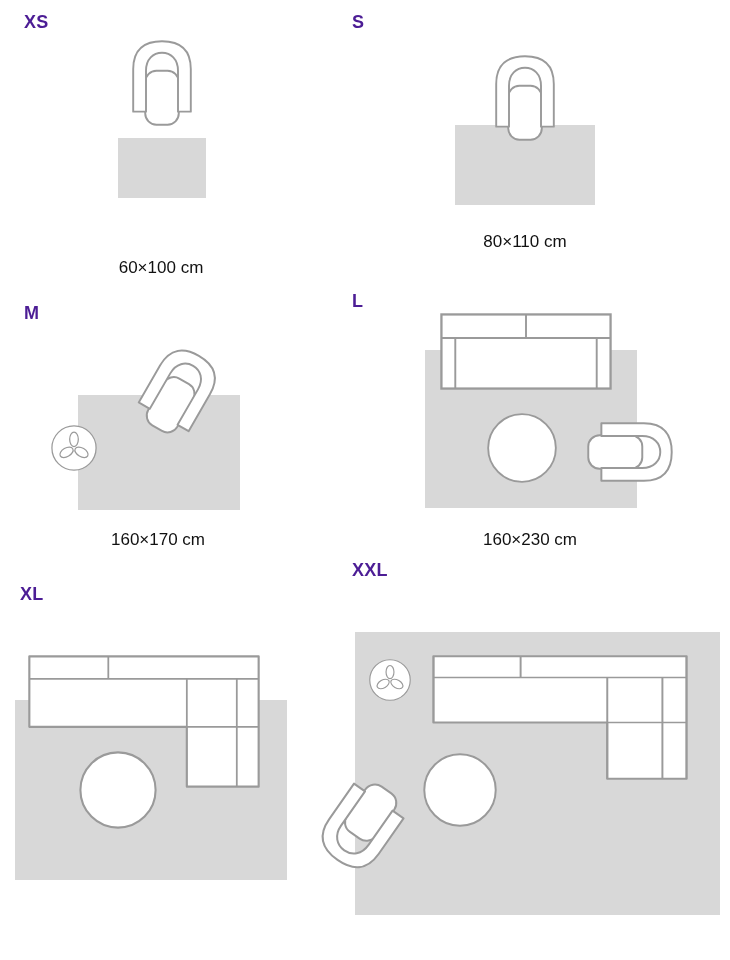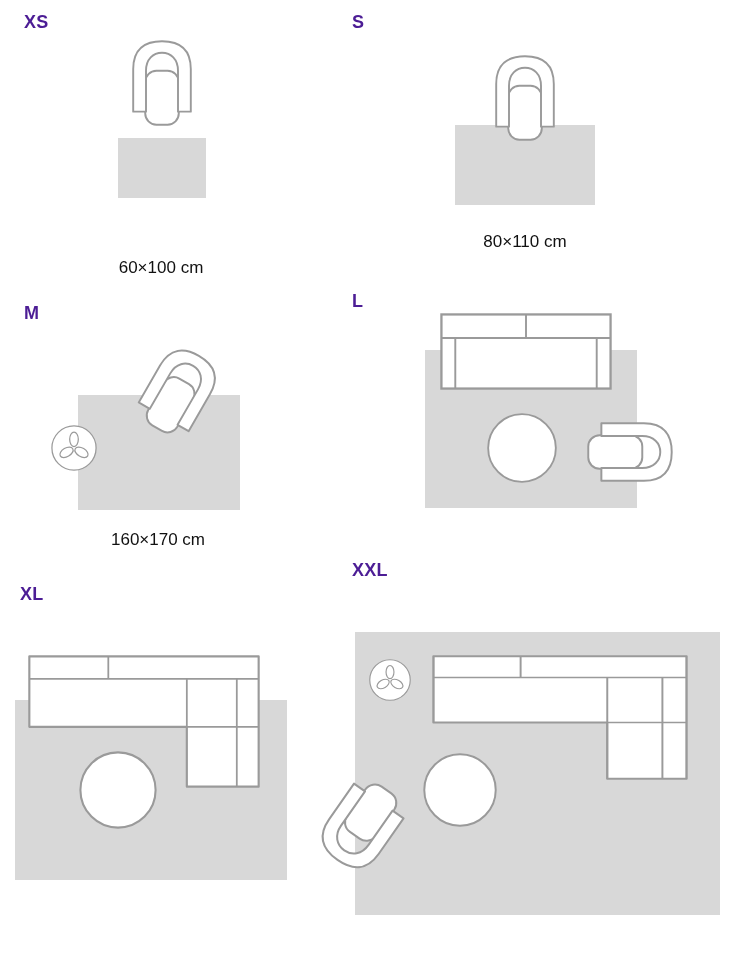--- a/index.html
+++ b/index.html
@@ -102,20 +102,21 @@
 
   <div class="size-label" style="left:352px; top:291px;">L</div>
   <svg class="illus" style="left:413px; top:298px;" width="266" height="218" viewBox="0 0 266 218">
     <rect x="12" y="52" width="212" height="158" fill="#d8d8d8"></rect>
     <use href="#sofa" x="27" y="15" width="172" height="77"></use>
     <use href="#table" x="73" y="114" width="72" height="72"></use>
     <g transform="translate(217,154) rotate(90)">
       <use href="#armchair" x="-40" y="-45" width="80" height="90"></use>
     </g>
   </svg>
+  <div class="dim-label" style="left:430px; top:530px;">160×230 cm</div>
 
   <div class="size-label" style="left:20px; top:584px;">XL</div>
   <svg class="illus" style="left:10px; top:643px;" width="292" height="247" viewBox="0 0 292 247">
     <rect x="5" y="57" width="272" height="180" fill="#d8d8d8"></rect>
     <use href="#sectional" x="18" y="12" width="232" height="133"></use>
     <use href="#table" x="68" y="107" width="80" height="80"></use>
   </svg>
 
   <div class="size-label" style="left:352px; top:560px;">XXL</div>
   <svg class="illus" style="left:310px; top:618px;" width="420" height="312" viewBox="0 0 420 312">

